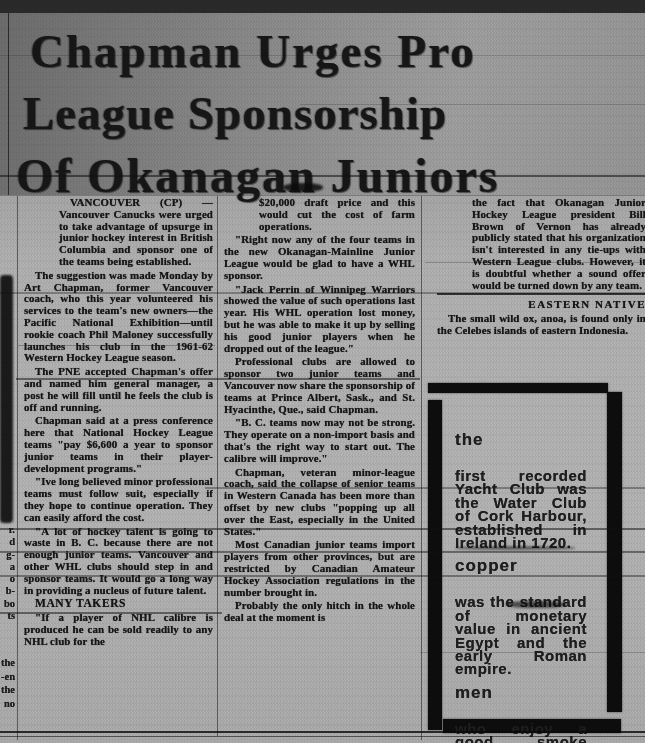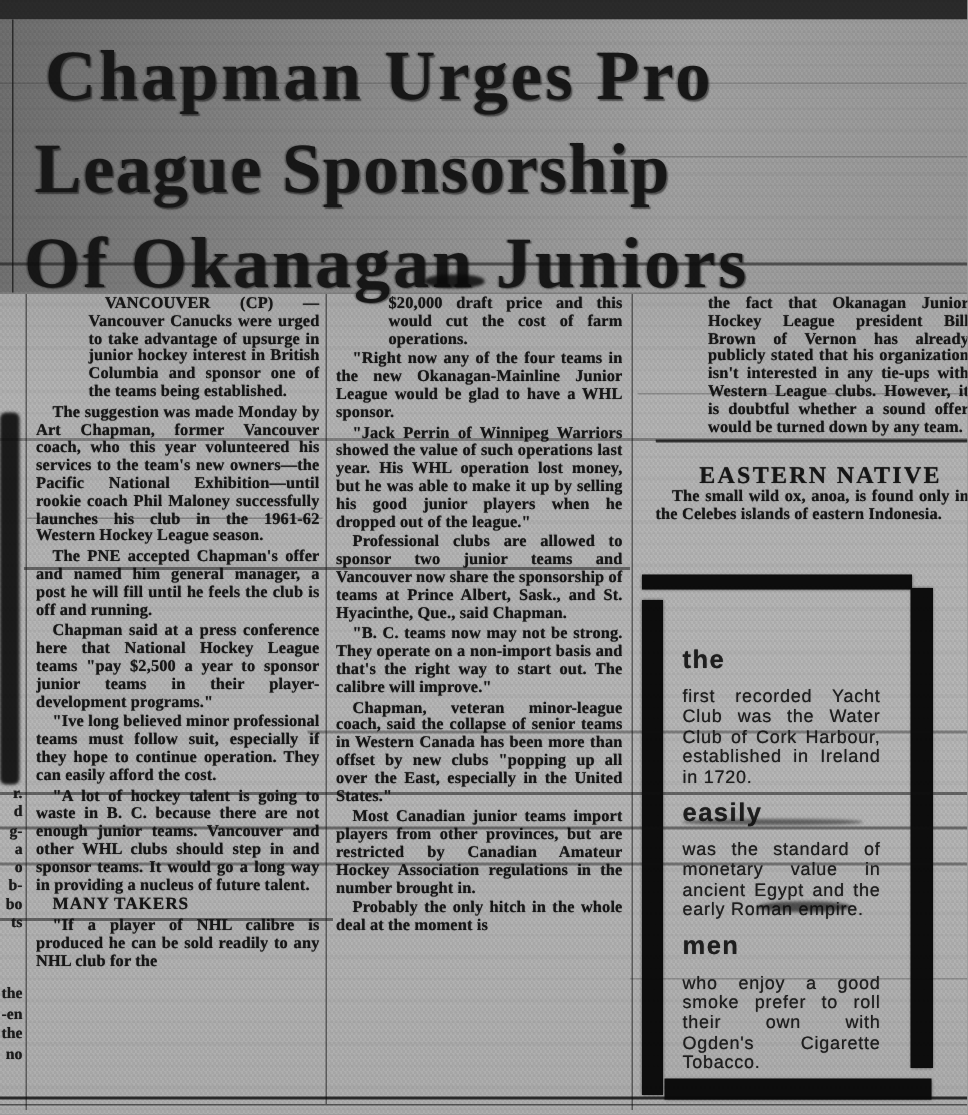--- a/index.html
+++ b/index.html
@@ -27,30 +27,30 @@
   .col{position:absolute;top:197px;height:541px;overflow:hidden;
        font-weight:bold;font-size:10.9px;line-height:11.8px;letter-spacing:.1px;
        text-align:justify;color:var(--ink,#1c1c1c);
        text-shadow:0 0 .7px rgba(25,25,25,.85);}
   .col p{margin:0 0 2px 0;text-indent:11px;}
   .col p.noindent{text-indent:0;margin-left:35px;}
   #col1{left:24px;width:189px;}
   #col2{left:224px;width:191px;}
   #col3{left:437px;width:209px;height:190px;font-family:Liberation Serif, serif;}
   .subhead{font-size:11.5px;letter-spacing:.6px;margin:1px 0 1px 0;text-indent:0;text-align:left;}
-  .filler-head{border-top:2px solid rgba(20,20,20,.8);padding-top:17px;margin-top:5px;
-     text-align:center;font-size:16px;letter-spacing:1.5px;}
+  .filler-head{border-top:2px solid rgba(20,20,20,.8);padding-top:4px;margin-top:5px;
+     text-align:right;font-size:11px;letter-spacing:1.5px;}
   
   .bar{position:absolute;background:var(--box-bar,#0d0d0d);box-shadow:0 0 2px rgba(0,0,0,.6);}
   #box-text{position:absolute;left:455px;top:430px;width:132px;
      font-family:"Liberation Sans",sans-serif;color:#1f1f1f;
      text-shadow:0 0 .6px rgba(20,20,20,.8);}
   #box-text .ad-head{font-size:17px;font-weight:bold;letter-spacing:1px;line-height:20px;margin-top:7px;}
-  #box-text .ad-body{font-size:12px;font-weight:normal;line-height:13.4px;letter-spacing:.5px;
-     text-align:justify;margin-top:8px;}
+  #box-text .ad-body{font-size:15px;font-weight:bold;line-height:13.4px;letter-spacing:.5px;
+     text-align:justify;margin-top:19px;}
   
   .frags{position:absolute;left:0;width:15px;text-align:right;font-weight:bold;
      font-size:10.5px;color:#1c1c1c;text-shadow:0 0 .6px rgba(25,25,25,.8);}
   #frag-a{top:524px;line-height:12.3px;}
   #frag-b{top:656px;line-height:13.5px;}
   .frags span{display:block;}
   .crease{position:absolute;background:#111;pointer-events:none;}
   .smear{position:absolute;background:#0b0b0b;border-radius:45%;filter:blur(1.2px);}
   #bottom-rule-1{position:absolute;left:0;top:731px;width:645px;height:2px;background:rgba(10,10,10,.8);}
   #bottom-rule-2{position:absolute;left:0;top:736px;width:645px;height:1px;background:rgba(10,10,10,.55);}
@@ -69,21 +69,21 @@
 
   <div class="vrule" style="left:8px;top:13px;height:182px;background:rgba(15,15,15,.7);"></div>
   <div class="vrule" style="left:17px;top:196px;height:544px;"></div>
   <div class="vrule" style="left:217px;top:196px;height:540px;"></div>
   <div class="vrule" style="left:421px;top:196px;height:544px;"></div>
 
   <div class="col" id="col1">
     <p class="noindent" style="text-indent:11px">VANCOUVER (CP) — Vancouver Canucks were urged to take advantage of upsurge in junior hockey interest in British Columbia and sponsor one of the teams being established.</p>
     <p>The suggestion was made Monday by Art Chapman, former Vancouver coach, who this year volunteered his services to the team's new owners—the Pacific National Exhibition—until rookie coach Phil Maloney successfully launches his club in the 1961-62 Western Hockey League season.</p>
     <p>The PNE accepted Chapman's offer and named him general manager, a post he will fill until he feels the club is off and running.</p>
-    <p>Chapman said at a press conference here that National Hockey League teams "pay $2,500 a year to sponsor junior teams in their player-development programs."</p>
+    <p>Chapman said at a press conference here that National Hockey League teams "pay $6,600 a year to sponsor junior teams in their player-development programs."</p>
     <p>"Ive long believed minor professional teams must follow suit, especially if they hope to continue operation. They can easily afford the cost.</p>
     <p>"A lot of hockey talent is going to waste in B. C. because there are not enough junior teams. Vancouver and other WHL clubs should step in and sponsor teams. It would go a long way in providing a nucleus of future talent.</p>
     <p class="subhead">MANY TAKERS</p>
     <p>"If a player of NHL calibre is produced he can be sold readily to any NHL club for the</p>
   </div>
 
   <div class="col" id="col2">
     <p class="noindent">$20,000 draft price and this would cut the cost of farm operations.</p>
     <p>"Right now any of the four teams in the new Okanagan-Mainline Junior League would be glad to have a WHL sponsor.</p>
     <p>"Jack Perrin of Winnipeg Warriors showed the value of such operations last year. His WHL operation lost money, but he was able to make it up by selling his good junior players when he dropped out of the league."</p>
@@ -101,21 +101,21 @@
   </div>
 
   <div class="bar" style="left:428px;top:383px;width:180px;height:10px;"></div>
   <div class="bar" style="left:428px;top:400px;width:14px;height:330px;"></div>
   <div class="bar" style="left:607px;top:392px;width:15px;height:320px;"></div>
   <div class="bar" style="left:443px;top:719px;width:178px;height:14px;"></div>
 
   <div id="box-text">
     <div class="ad-head" style="margin-top:0;">the</div>
     <div class="ad-body">first recorded Yacht Club was the Water Club of Cork Harbour, established in Ireland in 1720.</div>
-    <div class="ad-head">easily</div>
+    <div class="ad-head">copper</div>
     <div class="ad-body">was the standard of monetary value in ancient Egypt and the early Roman empire.</div>
     <div class="ad-head">men</div>
     <div class="ad-body">who enjoy a good smoke prefer to roll their own with Ogden's Cigarette Tobacco.</div>
   </div>
 
   <div class="frags" id="frag-a">
     <span>r.</span>
     <span>d</span>
     <span>g-</span>
     <span>a</span>

